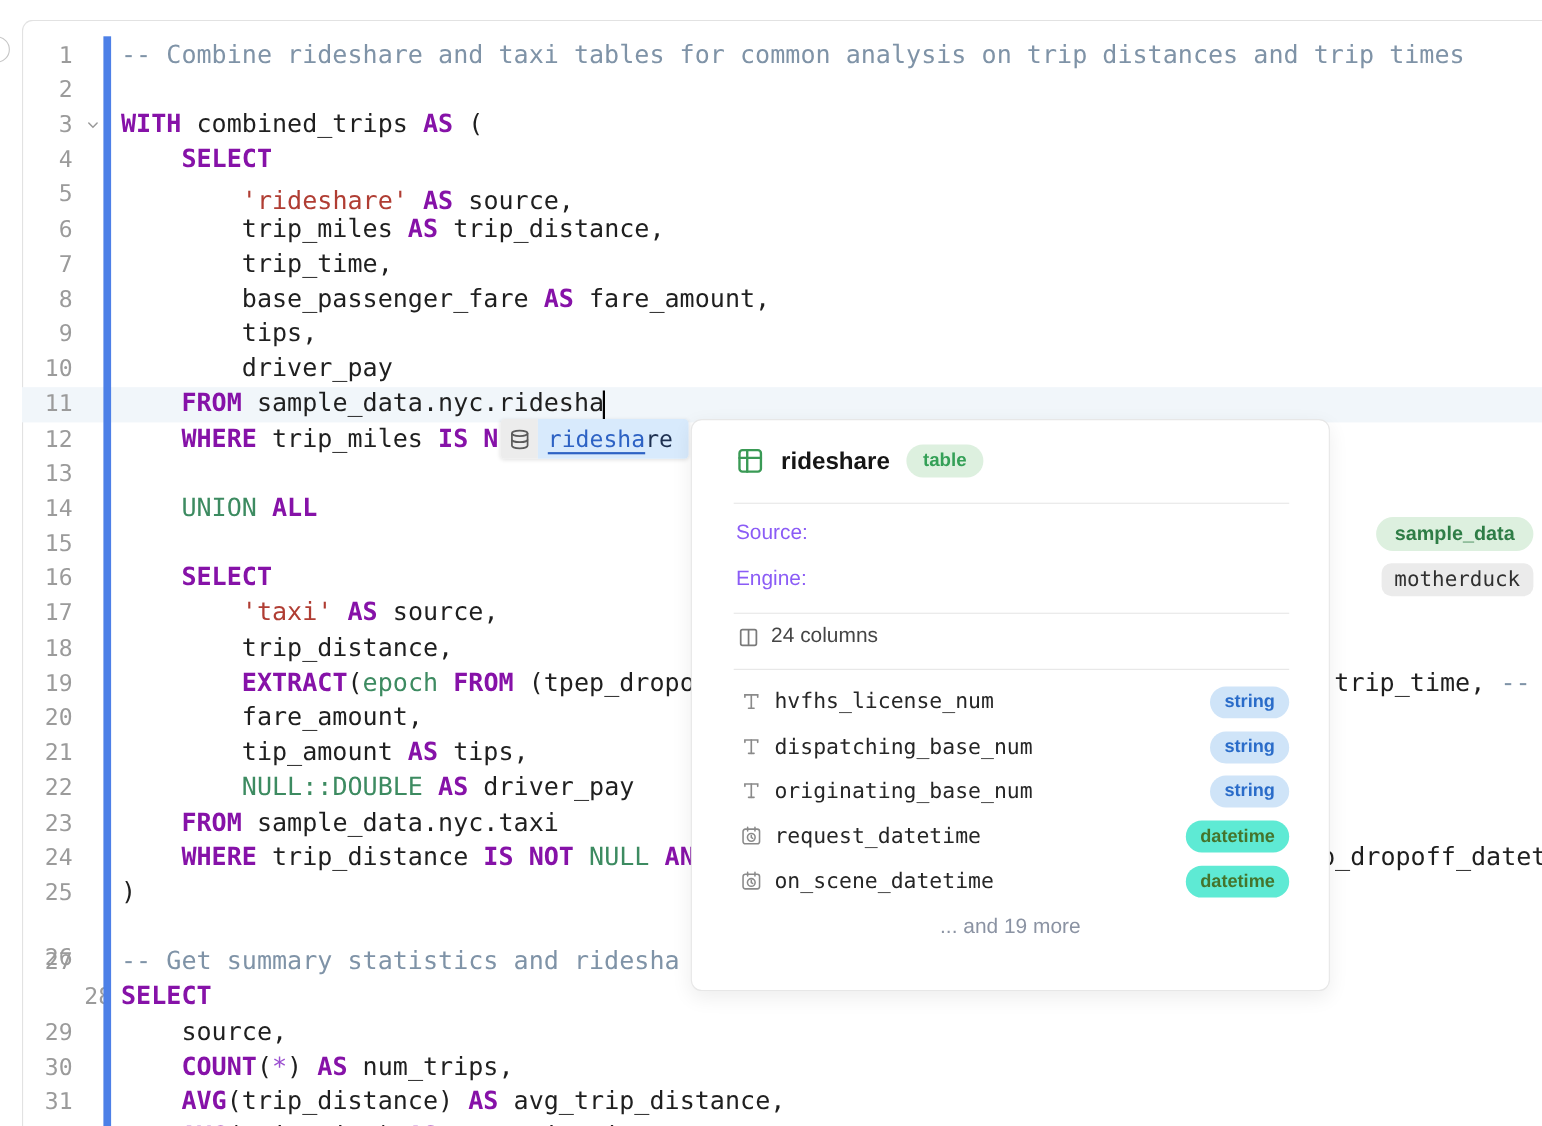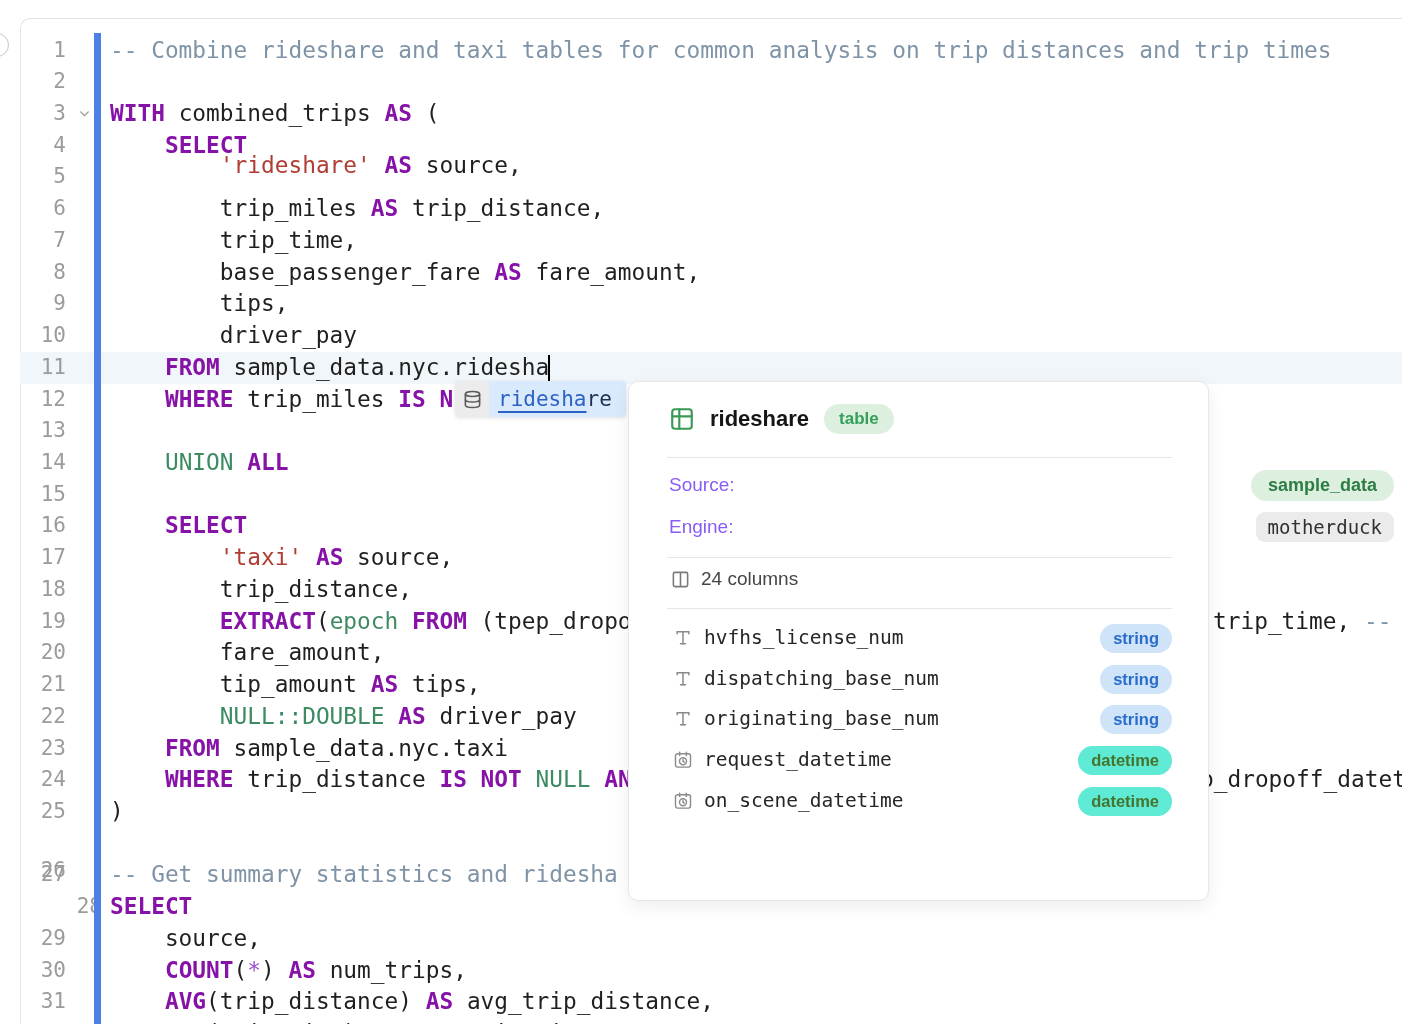--- a/index.html
+++ b/index.html
@@ -75,21 +75,21 @@
 
   <div id="clip-circle"></div>
   <div id="frame"></div>
 
   <div id="editor">
     <div id="code-lines">
         <div class="cline" style="top: 16.5px;"><span class="com">-- Combine rideshare and taxi tables for common analysis on trip distances and trip times</span></div>
         <div class="cline" style="top: 48.23px;"></div>
         <div class="cline" style="top: 79.96px;"><span class="kw">WITH</span><span class="pl"> combined_trips </span><span class="kw">AS</span><span class="pl"> (</span></div>
         <div class="cline" style="top: 111.69px;"><span class="pl">    </span><span class="kw">SELECT</span></div>
-        <div class="cline" style="top: 132px;"><span class="pl">        </span><span class="str">'rideshare'</span><span class="pl"> </span><span class="kw">AS</span><span class="pl"> source,</span></div>
+        <div class="cline" style="top: 150px;"><span class="pl">        </span><span class="str">'rideshare'</span><span class="pl"> </span><span class="kw">AS</span><span class="pl"> source,</span></div>
         <div class="cline" style="top: 175.15px;"><span class="pl">        trip_miles </span><span class="kw">AS</span><span class="pl"> trip_distance,</span></div>
         <div class="cline" style="top: 206.88px;"><span class="pl">        trip_time,</span></div>
         <div class="cline" style="top: 238.61px;"><span class="pl">        base_passenger_fare </span><span class="kw">AS</span><span class="pl"> fare_amount,</span></div>
         <div class="cline" style="top: 270.34px;"><span class="pl">        tips,</span></div>
         <div class="cline" style="top: 302.07px;"><span class="pl">        driver_pay</span></div>
         <div class="cline active" style="top: 333.8px;"><span class="pl">    </span><span class="kw">FROM</span><span class="pl"> sample_data.nyc.ridesha</span><span id="cursor"></span></div>
         <div class="cline" style="top: 365.53px;"><span class="pl">    </span><span class="kw">WHERE</span><span class="pl"> trip_miles </span><span class="kw">IS</span><span class="pl"> </span><span class="kw">N</span></div>
         <div class="cline" style="top: 397.26px;"></div>
         <div class="cline" style="top: 428.99px;"><span class="pl">    </span><span class="fn">UNION</span><span class="pl"> </span><span class="kw">ALL</span></div>
         <div class="cline" style="top: 460.72px;"></div>
@@ -252,15 +252,16 @@
               <path d="M8 2.5v4M16 2.5v4"></path>
               <circle cx="12" cy="13.5" r="4.2"></circle>
               <path d="M12 11.5v2l1.5 1"></path>
             </svg>
           </span>
           <span class="cname">on_scene_datetime</span>
           <span class="tpill t-datetime">datetime</span>
         </div>
       </div>
 
+    <div class="cardel" id="more">... and 19 more</div>
   </div>
 
 </div>
 
 </body></html>

